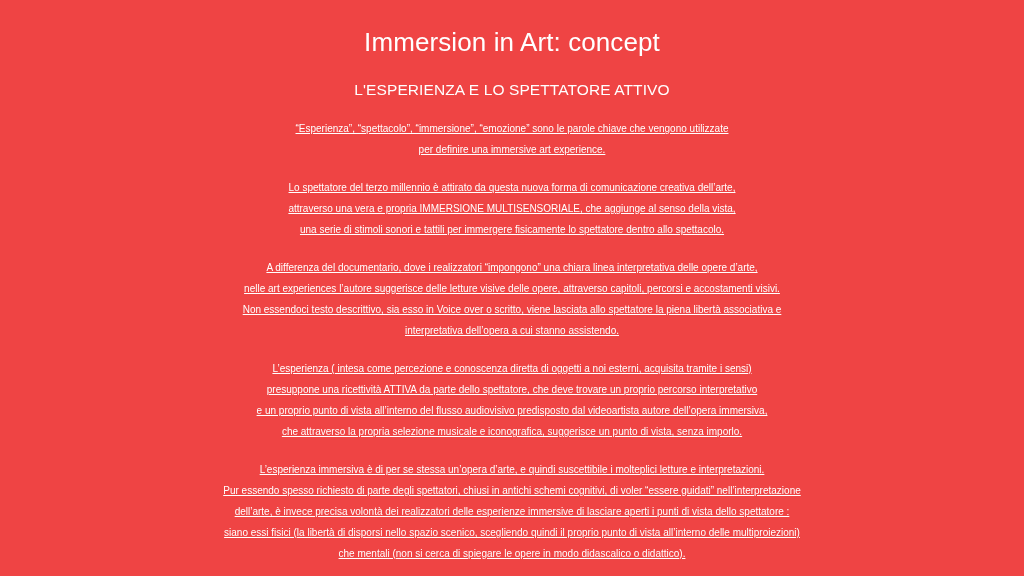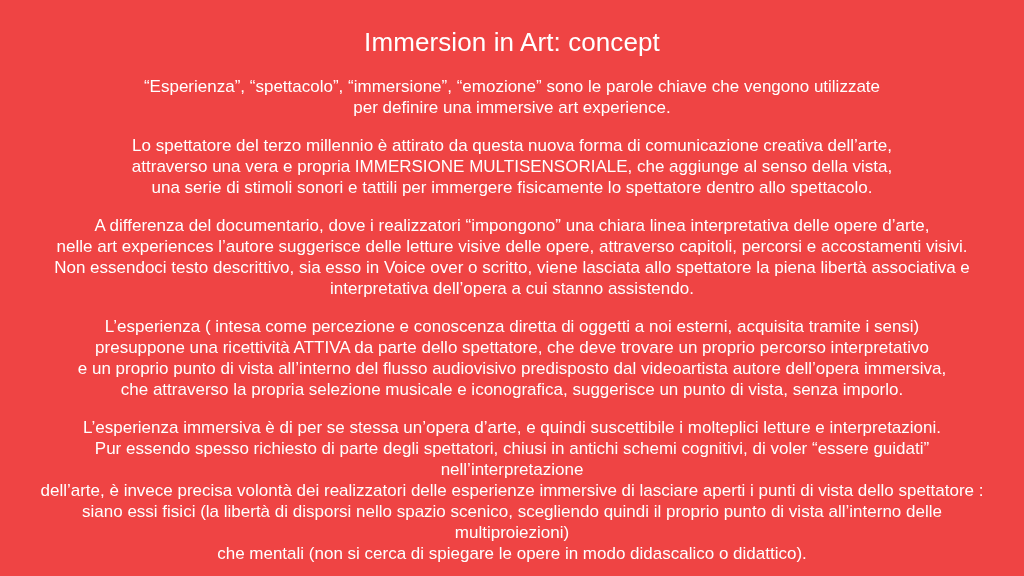--- a/index.html
+++ b/index.html
@@ -40,38 +40,40 @@
     color: #ffffff;
     margin-top: 22px;
     letter-spacing: 0.1px;
   }
   .body-block {
     width: 960px;
     text-align: center;
     margin-top: 18px;
   }
   .para {
-    font-size: 17px;
+    font-size: 10px;
     line-height: 21px;
     color: #ffffff;
     text-align: center;
     margin: 0 0 17px 0;
     white-space: pre-line;
+    text-decoration: underline;
   }
   .para:last-child {
     margin-bottom: 0;
   }
 </style>
 </head>
 <body>
 
 <div class="slide">
 
   <h1 class="slide-title">Immersion in Art: concept</h1>
 
+  <div class="subtitle">L'ESPERIENZA E LO SPETTATORE ATTIVO</div>
 
   <div class="body-block">
     <p class="para">“Esperienza”, “spettacolo”, “immersione”, “emozione” sono le parole chiave che vengono utilizzate
 per definire una immersive art experience.</p>
     <p class="para">Lo spettatore del terzo millennio è attirato da questa nuova forma di comunicazione creativa dell’arte,
 attraverso una vera e propria IMMERSIONE MULTISENSORIALE, che aggiunge al senso della vista,
 una serie di stimoli sonori e tattili per immergere fisicamente lo spettatore dentro allo spettacolo.</p>
     <p class="para">A differenza del documentario, dove i realizzatori “impongono” una chiara linea interpretativa delle opere d’arte,
 nelle art experiences l’autore suggerisce delle letture visive delle opere, attraverso capitoli, percorsi e accostamenti visivi.
 Non essendoci testo descrittivo, sia esso in Voice over o scritto, viene lasciata allo spettatore la piena libertà associativa e

